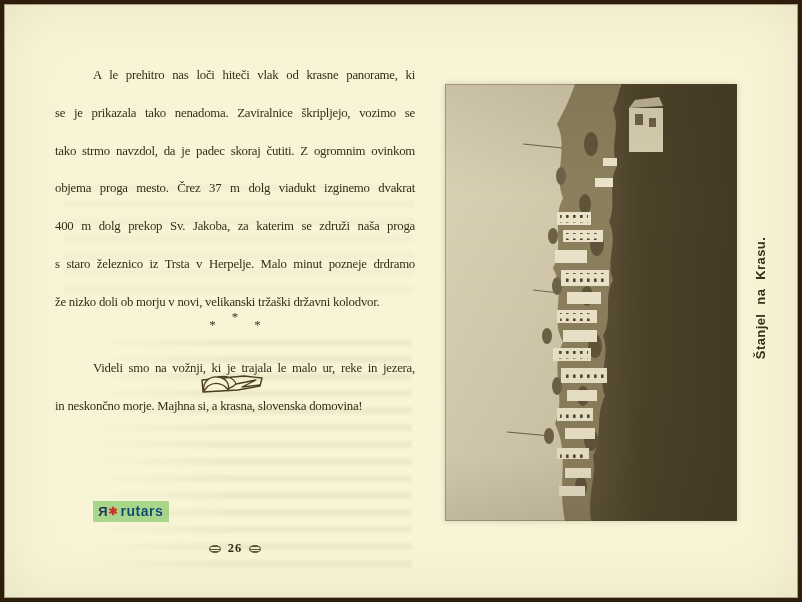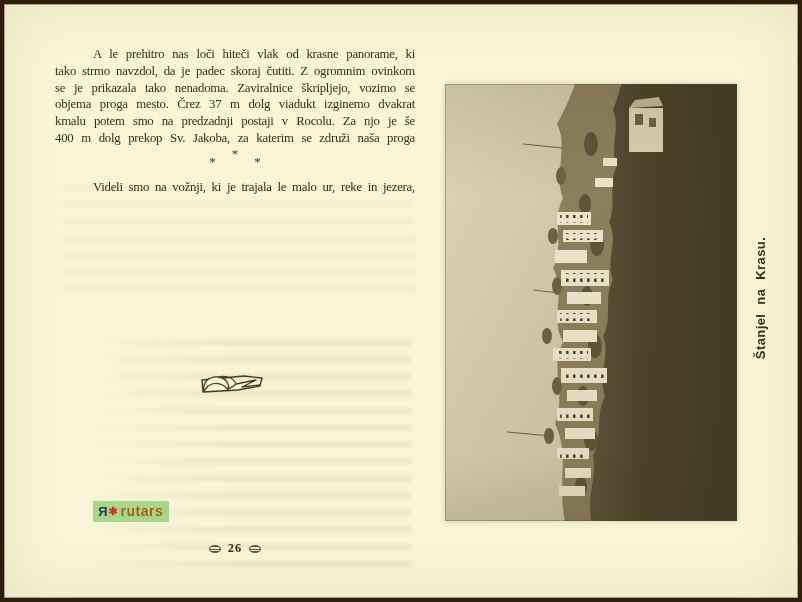--- a/index.html
+++ b/index.html
@@ -13,21 +13,21 @@
     overflow:hidden;
     font-family:"Liberation Serif", serif;
     color:#372c19;
   }
   
   .text-block {
     position:absolute; left:51px; top:42px; width:360px;
     font-size:12.8px; line-height:16.75px; letter-spacing:-0.25px;
     color:#382d1a;
   }
-  .para .line { text-align:justify; text-align-last:justify; white-space:normal; }
+  .para .line { text-align:justify; text-align-last:justify; white-space:normal;margin-top:21px; }
   .para .line.first { text-indent:38px; }
   .para .line.last { text-align-last:left; }
   .asterisk-sep {
     text-align:center; margin:7px 0 3px; height:22px;
     font-size:13px; color:#3d321e; letter-spacing:0;
   }
   .asterisk-sep .ast { display:inline-block; margin:0 8px; }
   .asterisk-sep .ast.mid { position:relative; top:-8px; }
   
   .flourish { position:absolute; left:196px; top:368px; width:64px; height:26px; }
@@ -45,21 +45,21 @@
   .ghost.g2 { left:60px; top:180px; width:350px; height:120px; opacity:0.05; }
   
   .watermark {
     position:absolute; left:89px; top:497px; height:21px;
     display:flex; align-items:center; gap:3px; padding:1px 6px 2px 5px;
     background:rgba(106,188,78,0.55);
     font-family:"Liberation Sans", sans-serif; font-weight:bold; font-size:14px;
   }
   .watermark .logo-ya { color:#22335c; font-size:13px; transform:scaleX(-1); display:inline-block; }
   .watermark .logo-mark { color:#d03226; font-size:11px; margin-left:-2px; }
-  .watermark .wm-text { color:#a16207; letter-spacing:0.5px; text-shadow:0 0 1px rgba(255,255,255,.4); }
+  .watermark .wm-text { color:#0c4a6e; letter-spacing:0.5px; text-shadow:0 0 1px rgba(255,255,255,.4); }
   
   .pagenum-row {
     position:absolute; left:51px; top:537px; width:360px;
     text-align:center; font-size:12.5px; font-weight:600; color:#33281656;
     color:#352a17;
   }
   .pagenum-row .num { margin:12px 7px; letter-spacing:1px; }
   .fleuron {
     display:inline-block; width:12px; height:8px; vertical-align:middle;
     border:1px solid #453a20; border-radius:50%;
@@ -86,31 +86,33 @@
 <body>
 
 <div class="scan">
 
   <div class="ghost g2"></div>
   <div class="ghost g1"></div>
 
   <div class="text-block">
     <div class="para">
         <div class="line first">A le prehitro nas loči hiteči vlak od krasne panorame, ki</div>
+        <div class="line">se je prikazala tako nenadoma. Zaviralnice škripljejo, vozimo se</div>
         <div class="line">tako strmo navzdol, da je padec skoraj čutiti. Z ogromnim ovinkom</div>
-        <div class="line">se je prikazala tako nenadoma. Zaviralnice škripljejo, vozimo se</div>
         <div class="line">objema proga mesto. Črez 37 m dolg viadukt izginemo dvakrat</div>
-        <div class="line">kmalu potem smo na predzadnji postaji v Rocolu. Za njo je še</div>
         <div class="line">400 m dolg prekop Sv. Jakoba, za katerim se združi naša proga</div>
+        <div class="line">s staro železnico iz Trsta v Herpelje. Malo minut pozneje drdramo</div>
+        <div class="line last">že nizko doli ob morju v novi, velikanski tržaški državni kolodvor.</div>
       </div>
     <div class="asterisk-sep">
       <span class="ast">*</span><span class="ast mid">*</span><span class="ast">*</span>
     </div>
     <div class="para">
         <div class="line first">Videli smo na vožnji, ki je trajala le malo ur, reke in jezera,</div>
+        <div class="line last">in neskončno morje. Majhna si, a krasna, slovenska domovina!</div>
       </div>
   </div>
 
   <div class="flourish">
     <svg width="64" height="26" viewBox="0 0 64 26" fill="none">
       <path d="M2 8 L44 4 L62 6 L60 14 L38 18 L3 20 Z" stroke="#4a3c20" stroke-width="1.4" fill="none" stroke-linejoin="round"></path>
       <path d="M4 19 C2 10 10 4 18 5 C26 6 30 12 28 18 C24 12 16 9 8 14 Z" stroke="#4a3c20" stroke-width="1.3" fill="#f8f5d7"></path>
       <path d="M18 5 C26 3 34 6 36 12 C32 16 26 17 28 18" stroke="#4a3c20" stroke-width="1.2" fill="none"></path>
       <path d="M36 12 L56 8 L42 15 L60 13" stroke="#4a3c20" stroke-width="1.3" fill="none" stroke-linejoin="round"></path>
     </svg>

